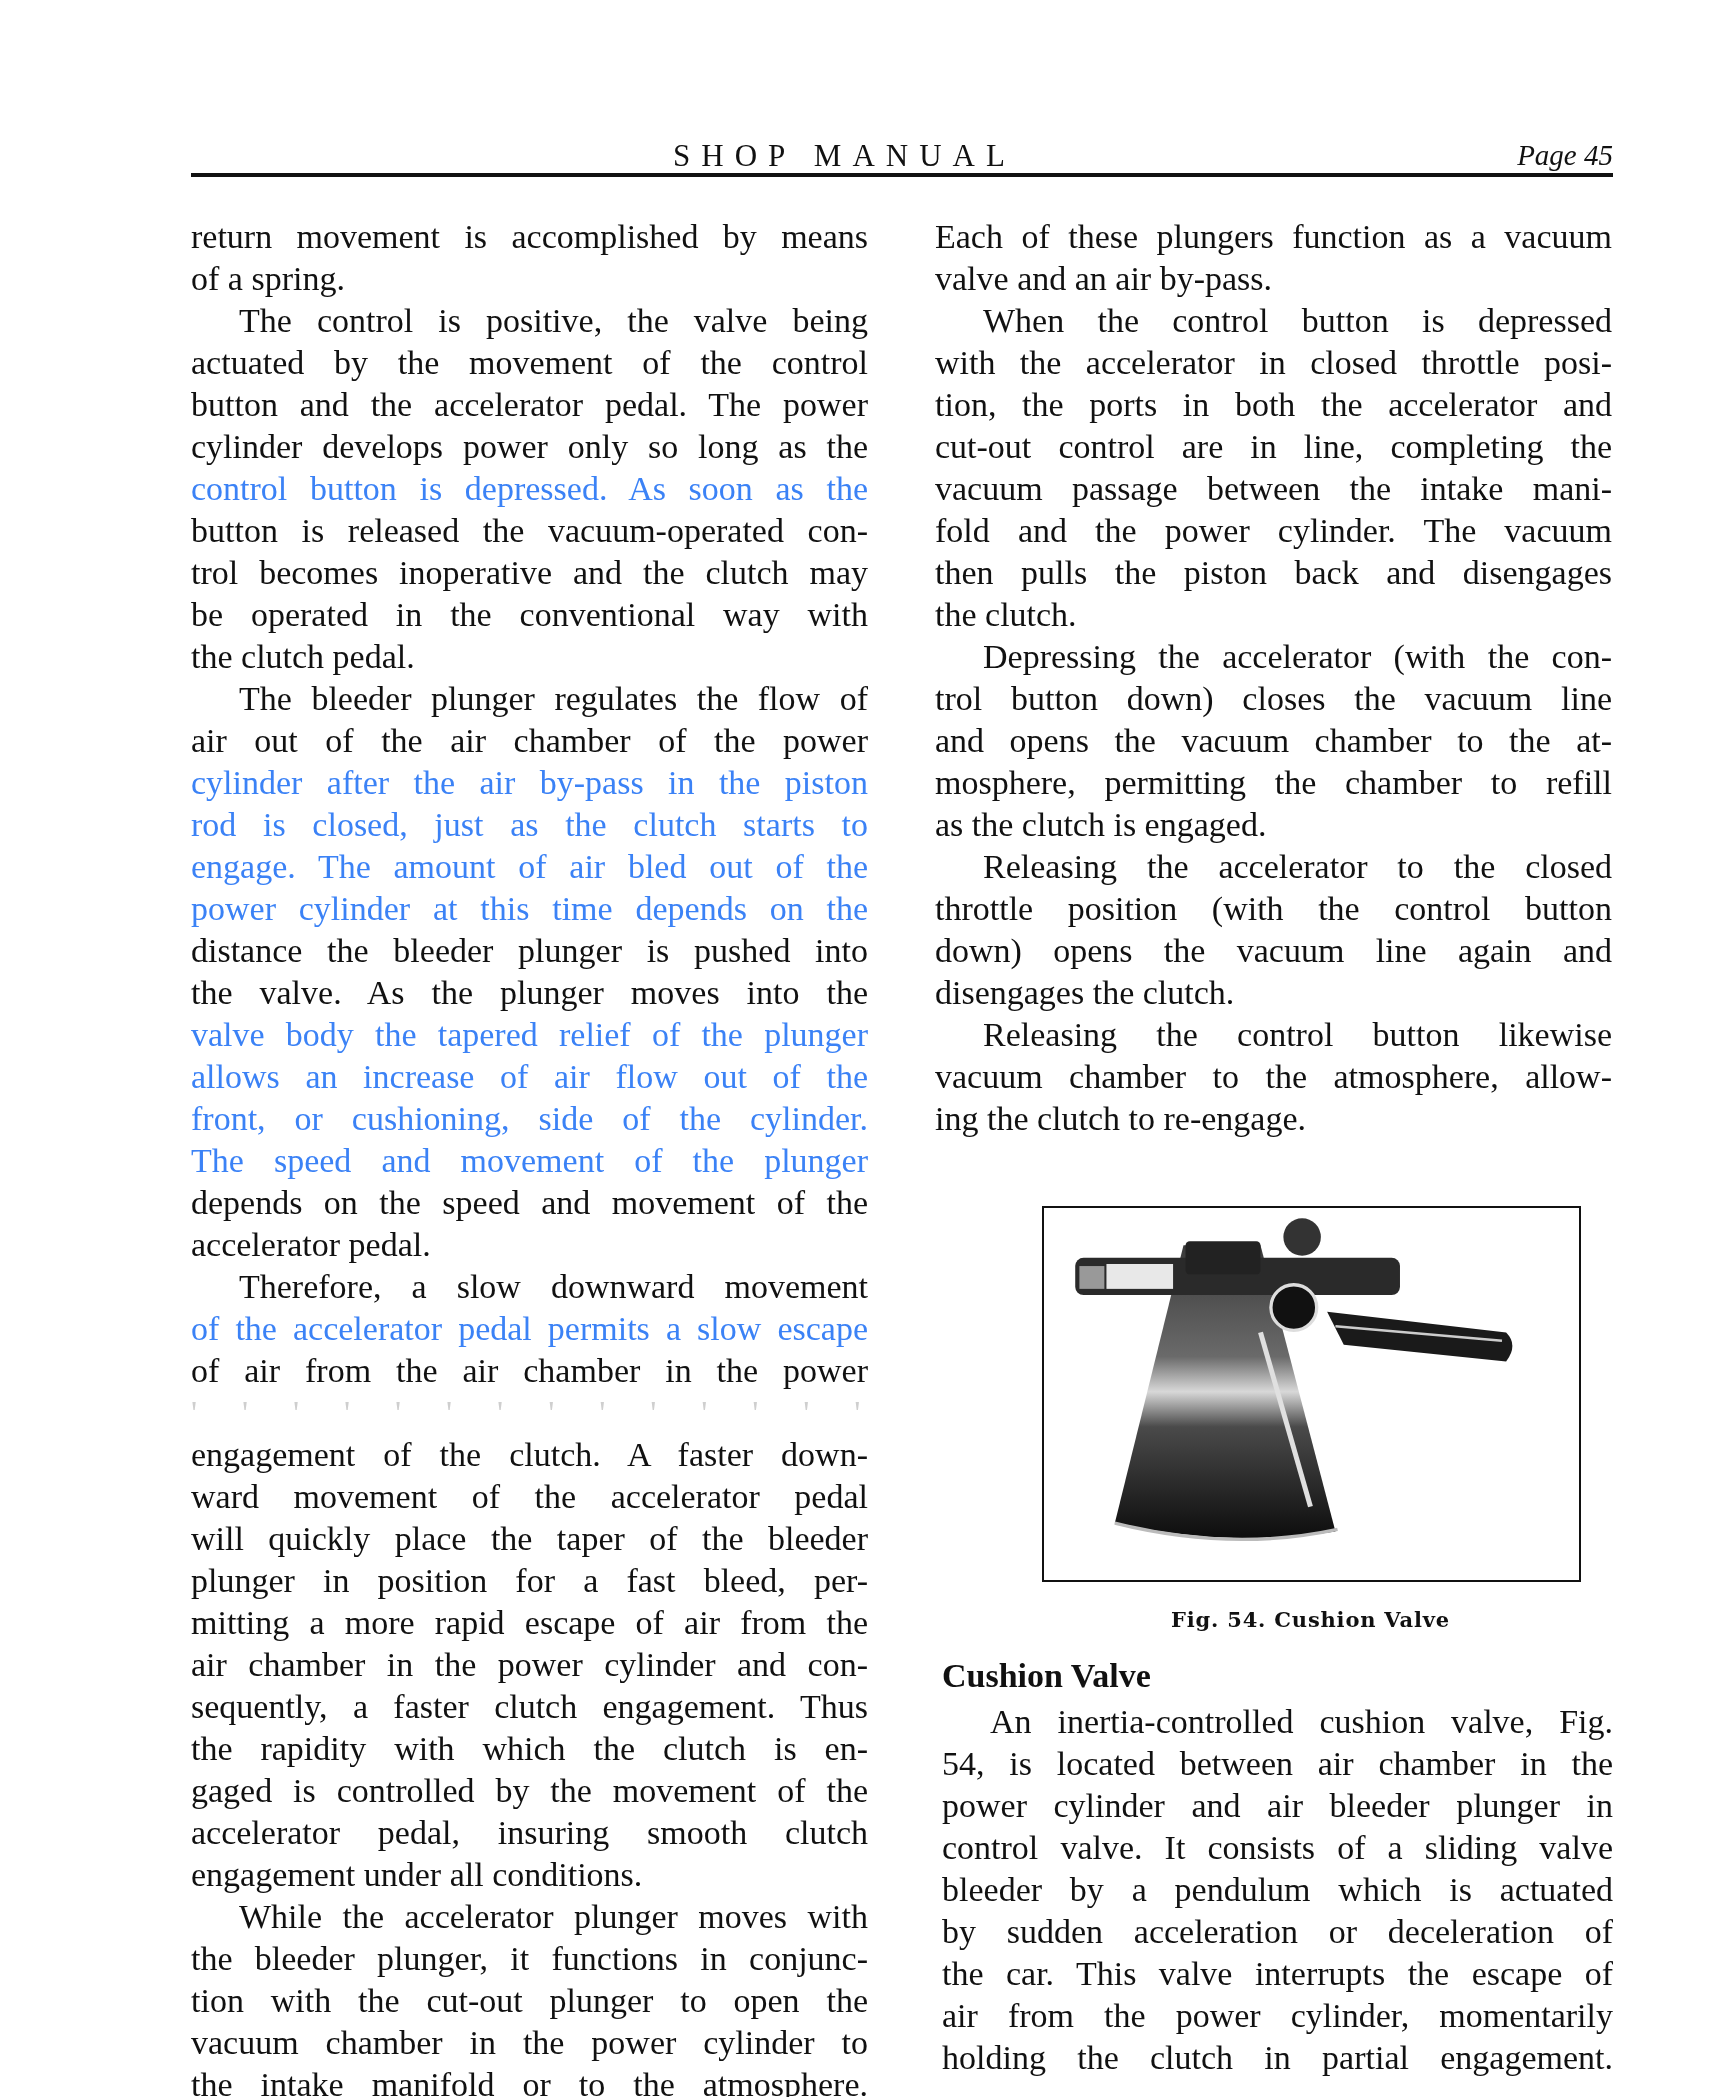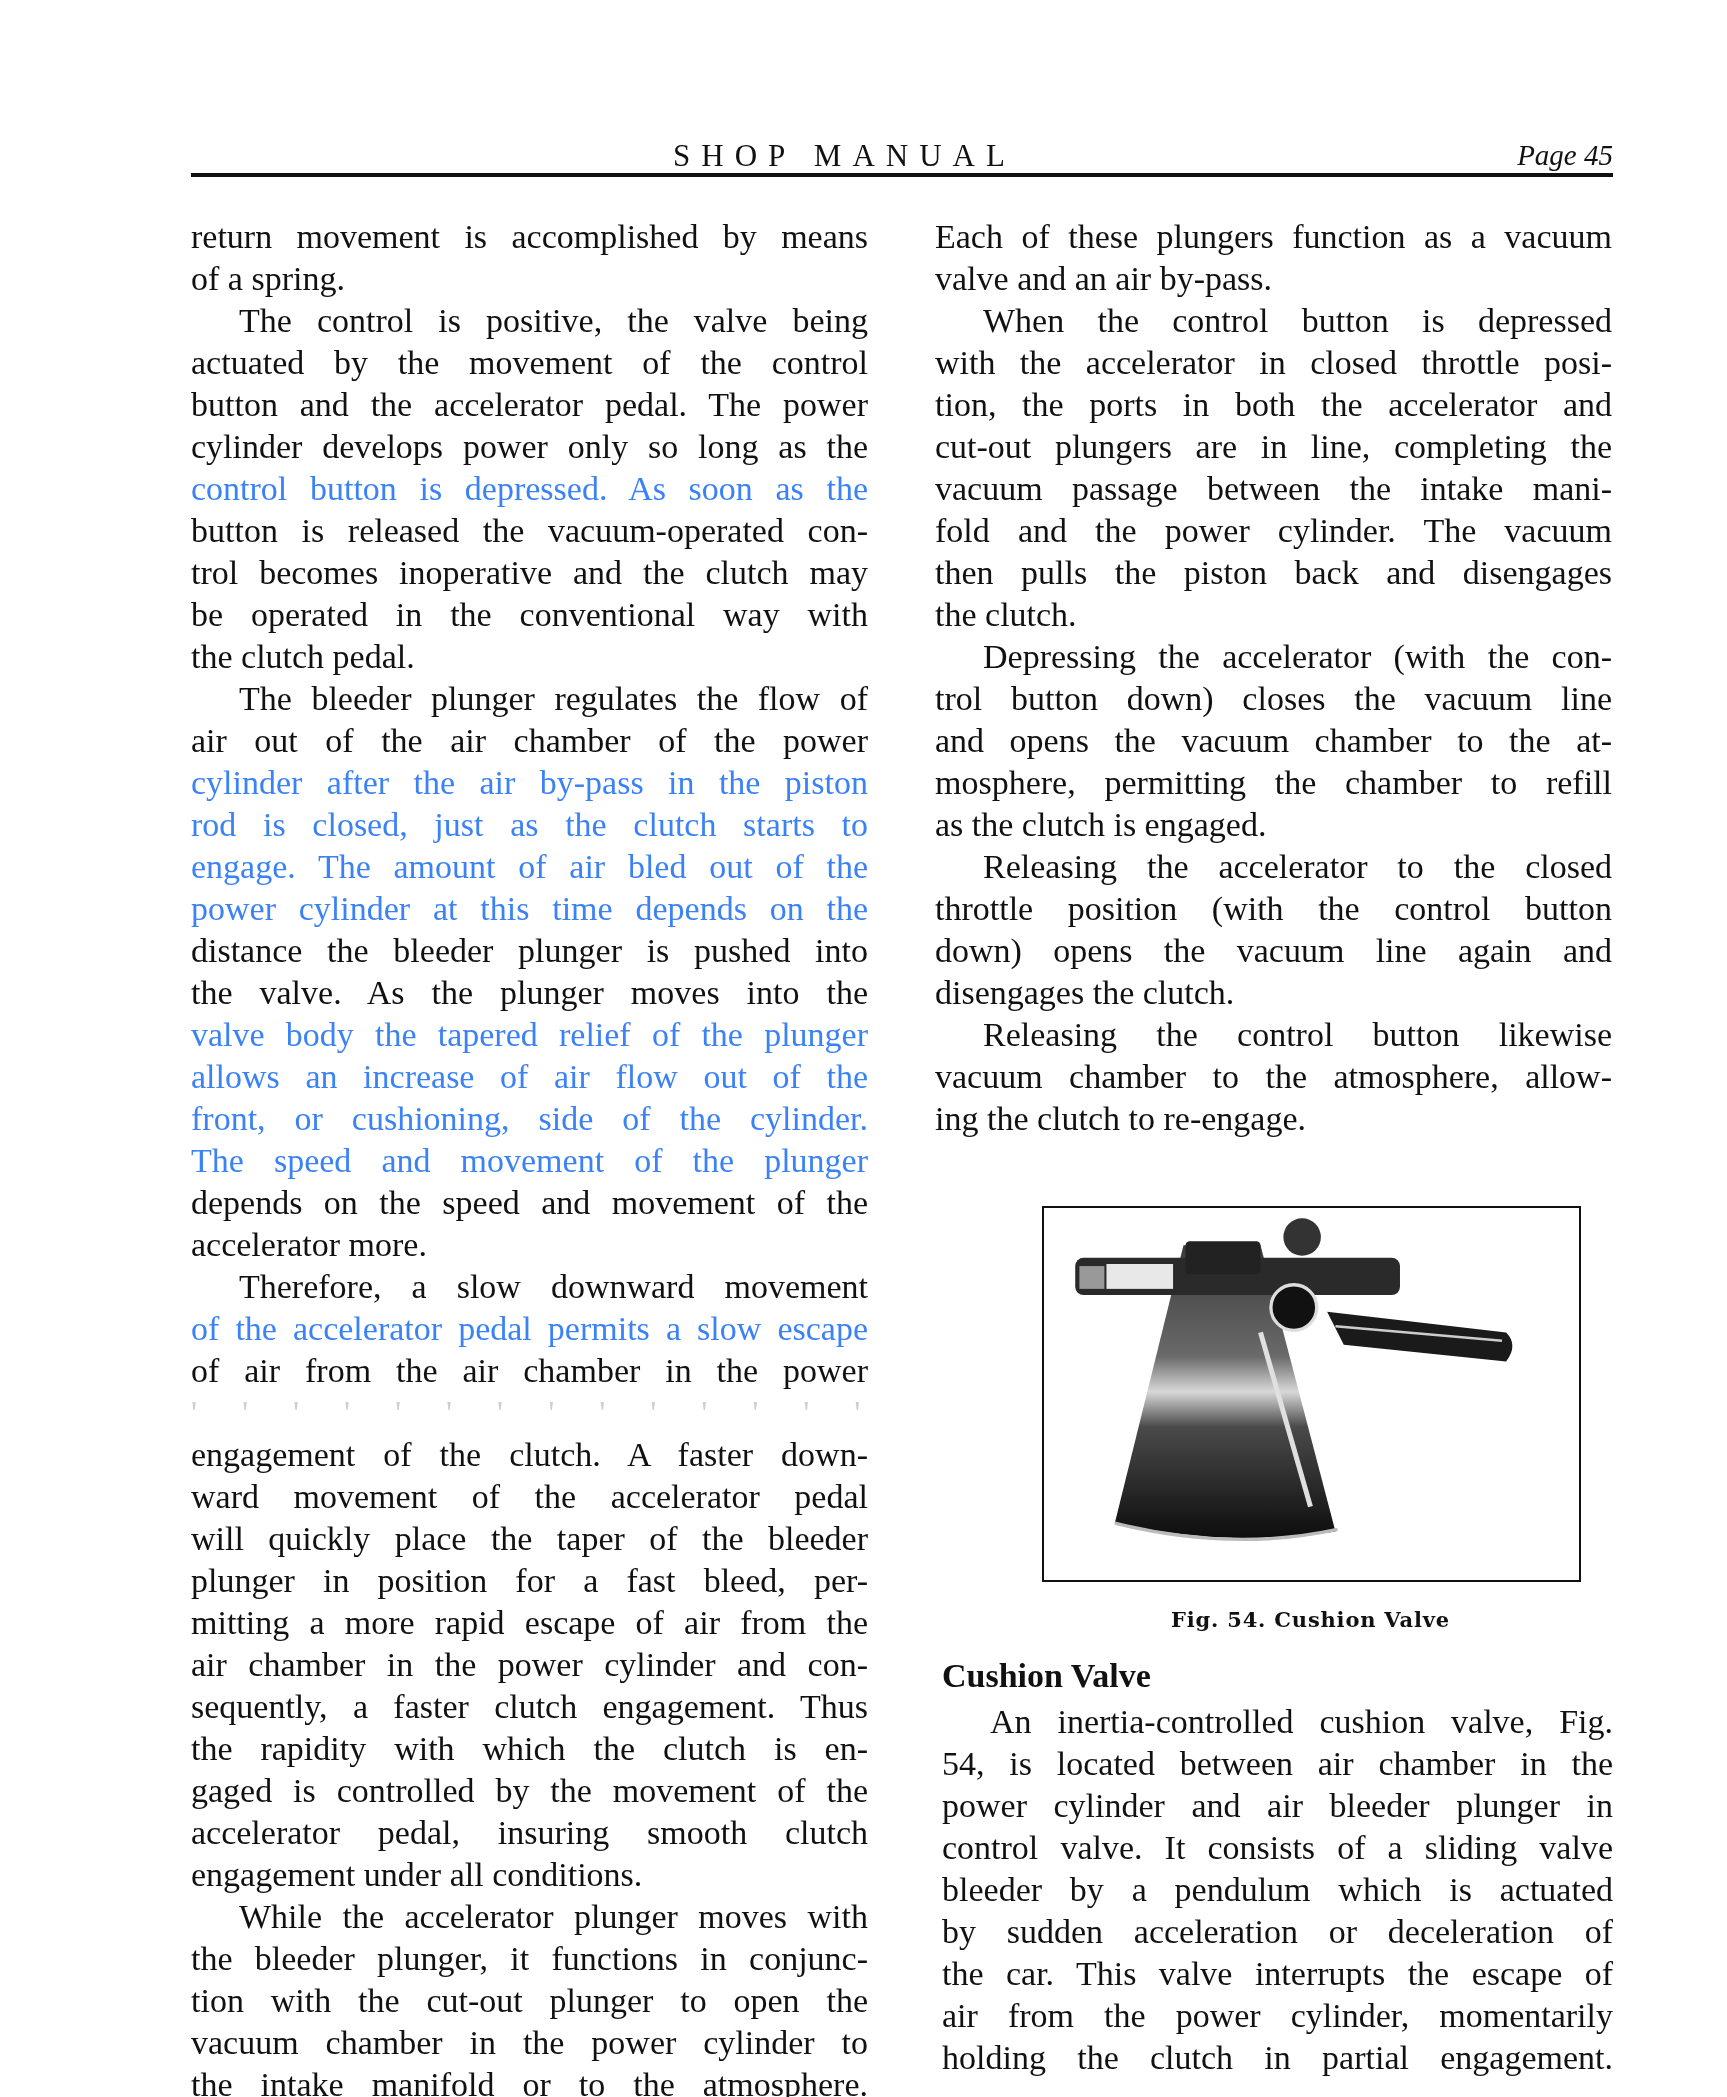--- a/index.html
+++ b/index.html
@@ -54,21 +54,21 @@
     <div class="line faint">rod is closed, just as the clutch starts to</div>
     <div class="line faint">engage. The amount of air bled out of the</div>
     <div class="line faint">power cylinder at this time depends on the</div>
     <div class="line">distance the bleeder plunger is pushed into</div>
     <div class="line">the valve. As the plunger moves into the</div>
     <div class="line faint">valve body the tapered relief of the plunger</div>
     <div class="line faint">allows an increase of air flow out of the</div>
     <div class="line faint">front, or cushioning, side of the cylinder.</div>
     <div class="line faint">The speed and movement of the plunger</div>
     <div class="line">depends on the speed and movement of the</div>
-    <div class="line last">accelerator more.</div>
+    <div class="line last">accelerator pedal.</div>
     <div class="line indent">Therefore, a slow downward movement</div>
     <div class="line faint">of the accelerator pedal permits a slow escape</div>
     <div class="line">of air from the air chamber in the power</div>
     <div class="line ghost">' ' ' ' ' ' ' ' ' ' ' ' ' '</div>
     <div class="line">engagement of the clutch. A faster down-</div>
     <div class="line">ward movement of the accelerator pedal</div>
     <div class="line">will quickly place the taper of the bleeder</div>
     <div class="line">plunger in position for a fast bleed, per-</div>
     <div class="line">mitting a more rapid escape of air from the</div>
     <div class="line">air chamber in the power cylinder and con-</div>
@@ -82,21 +82,21 @@
     <div class="line">tion with the cut-out plunger to open the</div>
     <div class="line">vacuum chamber in the power cylinder to</div>
     <div class="line">the intake manifold or to the atmosphere.</div>
   </div>
 <div class="col right" id="right-col">
     <div class="line">Each of these plungers function as a vacuum</div>
     <div class="line last">valve and an air by-pass.</div>
     <div class="line indent">When the control button is depressed</div>
     <div class="line">with the accelerator in closed throttle posi-</div>
     <div class="line">tion, the ports in both the accelerator and</div>
-    <div class="line">cut-out plungers are in line, completing the</div>
+    <div class="line">cut-out control are in line, completing the</div>
     <div class="line">vacuum passage between the intake mani-</div>
     <div class="line">fold and the power cylinder. The vacuum</div>
     <div class="line">then pulls the piston back and disengages</div>
     <div class="line last">the clutch.</div>
     <div class="line indent">Depressing the accelerator (with the con-</div>
     <div class="line">trol button down) closes the vacuum line</div>
     <div class="line">and opens the vacuum chamber to the at-</div>
     <div class="line">mosphere, permitting the chamber to refill</div>
     <div class="line last">as the clutch is engaged.</div>
     <div class="line indent">Releasing the accelerator to the closed</div>

